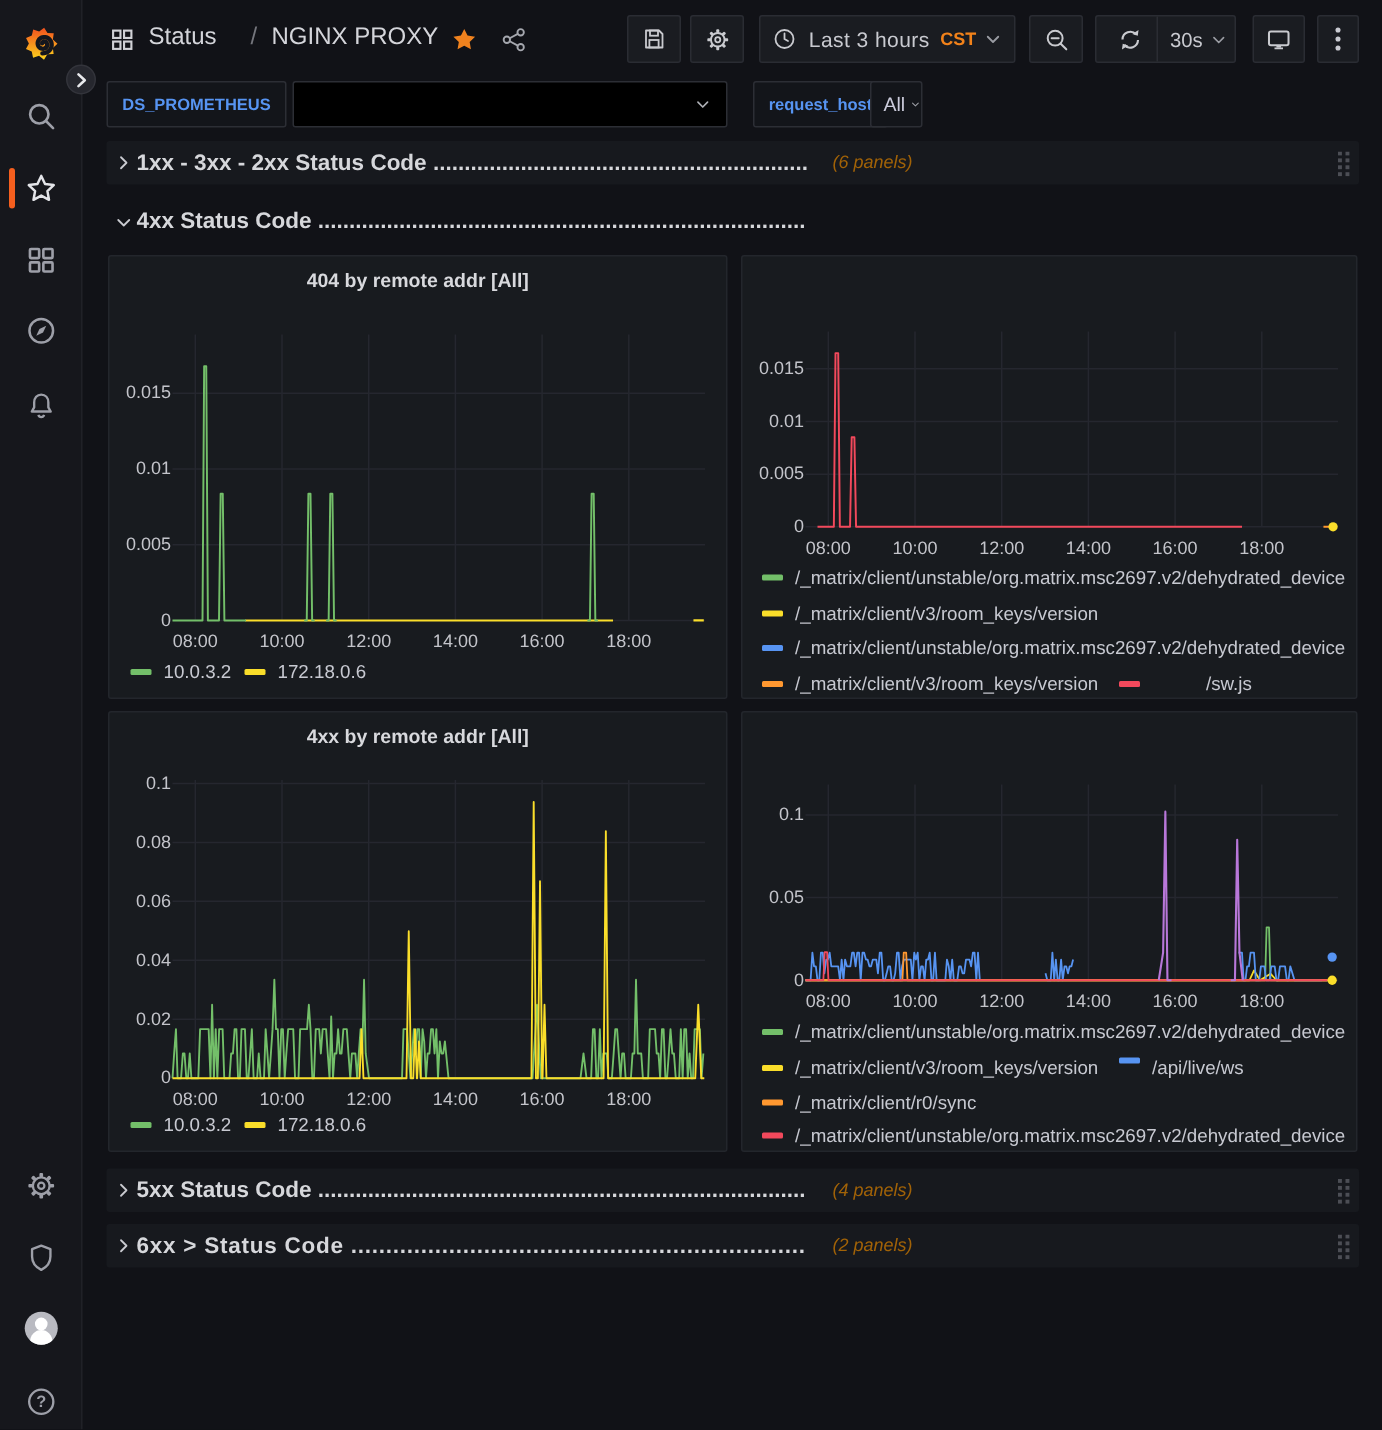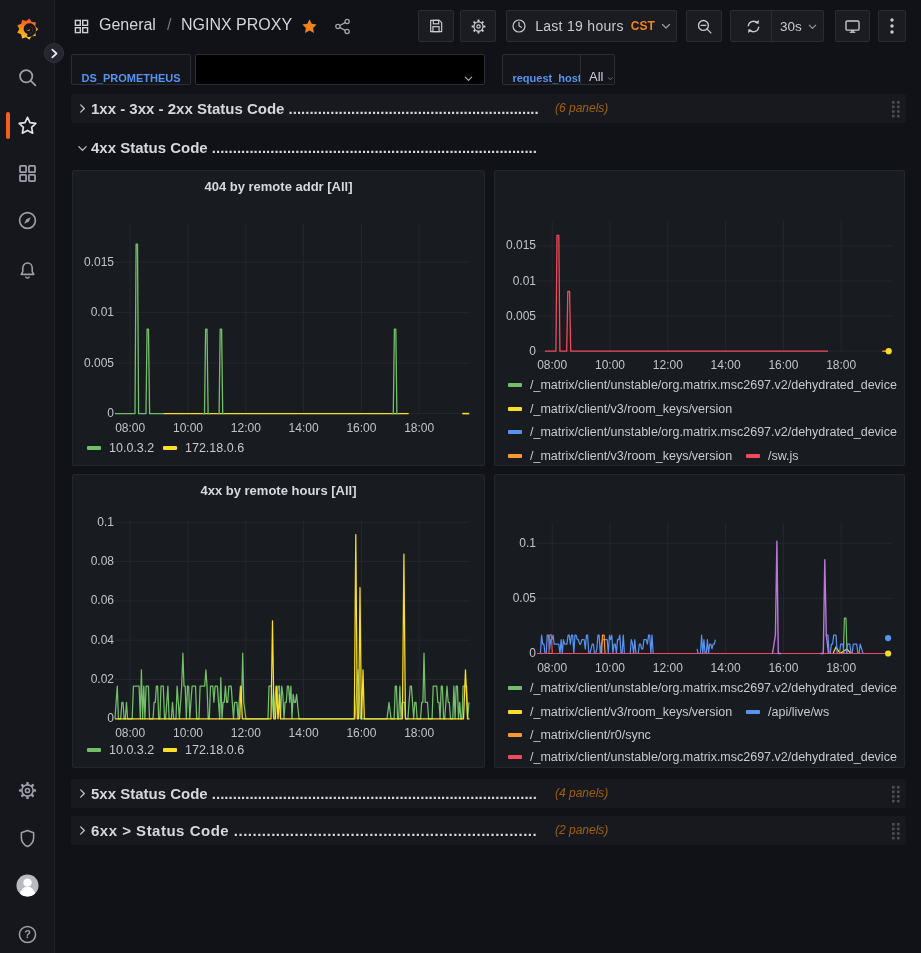--- a/index.html
+++ b/index.html
@@ -2,21 +2,21 @@
 <html><head>
 <meta charset="utf-8">
 <style>
 * { margin:0; padding:0; box-sizing:border-box; }
 html,body { width:921px; height:953px; background:#111217; font-family:"Liberation Sans", sans-serif; overflow:hidden; }
 body { position:relative; }
 .abs { position:absolute; }
 .sidebar { position:absolute; left:0; top:0; width:55px; height:953px; background:#16171c; border-right:1px solid #202127; }
 .sicon { position:absolute; left:17px; width:21px; height:21px; color:#9d9fa8; }
 .btn { position:absolute; top:10px; height:32px; background:#1a1c21; border:1px solid #2a2c33; border-radius:2px; display:flex; align-items:center; justify-content:center; color:#c9cacf; }
-.vbox { position:absolute; top:54px; height:31px; border:1px solid #2c2e35; border-radius:2px; background:#13151a; display:flex; align-items:flex-end; }
+.vbox { position:absolute; top:54px; height:31px; border:1px solid #2c2e35; border-radius:2px; background:#13151a; display:flex; align-items:center; }
 .rowhead { position:absolute; left:71px; width:835px; height:29px; }
 .rowbg { background:#17191e; border-radius:2px; }
 .rowtitle { position:absolute; left:20px; top:0; width:447px; height:29px; line-height:29px; overflow:hidden; white-space:nowrap; font-weight:bold; font-size:15px; letter-spacing:0px; color:#d6d7db; }
 .rowpanels { position:absolute; left:484px; top:0; height:29px; line-height:29px; font-style:italic; font-size:12px; color:#a16207; }
 .rowchev { position:absolute; left:6px; top:9px; width:11px; height:11px; color:#c9cad0; }
 .handle { position:absolute; right:4px; top:7px; width:10px; height:16px; }
 .panel { position:absolute; background:#181b1f; border:1px solid #23262c; border-radius:2px; }
 .ptitle { position:absolute; left:0; right:0; top:8px; text-align:center; font-weight:bold; font-size:13px; color:#d8d9dd; }
 .crumb { position:absolute; top:16px; font-size:16px; color:#d4d5da; }
 svg.ic { display:block; }
@@ -107,21 +107,21 @@
   </svg>
 
 <svg class="abs ic" style="left:73px;top:18px" width="17" height="17" viewBox="0 0 24 24">
     <g fill="none" stroke="#d0d1d6" stroke-width="2">
       <rect x="3.4" y="3.4" width="6.9" height="6.9"></rect>
       <rect x="13.7" y="3.4" width="6.9" height="6.9"></rect>
       <rect x="3.4" y="13.7" width="6.9" height="6.9"></rect>
       <rect x="13.7" y="13.7" width="6.9" height="6.9"></rect>
     </g>
   </svg>
-<div class="crumb" style="left:99px">General</div>
+<div class="crumb" style="left:99px">Status</div>
 <div class="crumb" style="left:167px;color:#75767d">/</div>
 <div class="crumb" style="left:181px">NGINX PROXY</div>
 <svg class="abs ic" style="left:301px;top:18px" width="17" height="17" viewBox="0 0 24 24">
     <path d="M12 1.8 L15.1 8.1 L22.2 9.1 L17.1 14 L18.3 21 L12 17.7 L5.7 21 L6.9 14 L1.8 9.1 L8.9 8.1 Z" fill="#f0821e"></path>
   </svg>
 <svg class="abs ic" style="left:334px;top:18px" width="17" height="17" viewBox="0 0 24 24">
     <g fill="none" stroke="#a5a7ae" stroke-width="1.8">
       <circle cx="18.5" cy="5" r="3"></circle>
       <circle cx="5.5" cy="12" r="3"></circle>
       <circle cx="18.5" cy="19" r="3"></circle>
@@ -149,21 +149,21 @@
       <rect x="10.6" y="2.2" width="2.8" height="3.4" rx="0.8" fill="currentColor" transform="rotate(225 12 12)"></rect>
       <rect x="10.6" y="2.2" width="2.8" height="3.4" rx="0.8" fill="currentColor" transform="rotate(270 12 12)"></rect>
       <rect x="10.6" y="2.2" width="2.8" height="3.4" rx="0.8" fill="currentColor" transform="rotate(315 12 12)"></rect>
     </svg>
 </div>
 <div class="btn" style="left:506px;width:171px">
 <svg class="ic" width="16" height="16" viewBox="0 0 24 24" style="margin-right:8px">
       <circle cx="12" cy="12" r="9" fill="none" stroke="currentColor" stroke-width="1.8"></circle>
       <path d="M12 6.5 V12 L15.5 14" fill="none" stroke="currentColor" stroke-width="1.8" stroke-linecap="round"></path>
     </svg>
-<span style="font-size:14px;letter-spacing:0.3px;color:#c9cad0">Last 19 hours</span>
+<span style="font-size:14px;letter-spacing:0.3px;color:#c9cad0">Last 3 hours</span>
 <span style="font-size:12px;font-weight:bold;color:#f2821a;margin-left:7px">CST</span>
 <svg class="ic" width="12" height="12" viewBox="0 0 24 24" style="margin-left:5px">
       <path d="M5 9 L12 16 L19 9" fill="none" stroke="#9a9ca3" stroke-width="2.4" stroke-linecap="round" stroke-linejoin="round"></path>
     </svg>
 </div>
 <div class="btn" style="left:686px;width:36px">
 <svg class="ic" width="17" height="17" viewBox="0 0 24 24">
       <circle cx="10.5" cy="10.5" r="7" fill="none" stroke="currentColor" stroke-width="1.9"></circle>
       <line x1="15.7" y1="15.7" x2="21" y2="21" stroke="currentColor" stroke-width="1.9" stroke-linecap="round"></line>
       <line x1="7.2" y1="10.5" x2="13.8" y2="10.5" stroke="currentColor" stroke-width="1.9" stroke-linecap="round"></line>
@@ -351,28 +351,28 @@
       <span style="font-size:12.5px;color:#c7c9d1">/_matrix/client/v3/room_keys/version</span>
     </div>
     <div style="position:absolute;left:13px;top:254px;display:flex;align-items:center;white-space:nowrap;max-width:394px;overflow:hidden;">
       <span style="flex:none;width:14px;height:4px;border-radius:1px;background:#5794f2;margin-right:8px"></span>
       <span style="font-size:12.5px;color:#c7c9d1">/_matrix/client/unstable/org.matrix.msc2697.v2/dehydrated_device</span>
     </div>
     <div style="position:absolute;left:13px;top:277.5px;display:flex;align-items:center;white-space:nowrap;max-width:230px;overflow:hidden;">
       <span style="flex:none;width:14px;height:4px;border-radius:1px;background:#ff9830;margin-right:8px"></span>
       <span style="font-size:12.5px;color:#c7c9d1">/_matrix/client/v3/room_keys/version</span>
     </div>
-    <div style="position:absolute;left:251px;top:277.5px;display:flex;align-items:center;white-space:nowrap;">
+    <div style="position:absolute;left:251px;top:277.5px;display:flex;align-items:center;white-space:nowrap;gap:36px;">
       <span style="flex:none;width:14px;height:4px;border-radius:1px;background:#f2495c;margin-right:8px"></span>
       <span style="font-size:12.5px;color:#c7c9d1">/sw.js</span>
     </div>
 </div>
 
 <div class="panel" style="left:72px;top:474px;width:413px;height:294px">
-  <div class="ptitle">4xx by remote hours [All]</div>
+  <div class="ptitle">4xx by remote addr [All]</div>
   <svg width="414" height="294" style="position:absolute;left:0;top:0">
       <line x1="42" y1="243.8" x2="397" y2="243.8" stroke="#25272f" stroke-width="1"></line>
       <line x1="42" y1="204.5" x2="397" y2="204.5" stroke="#25272f" stroke-width="1"></line>
       <line x1="42" y1="165.2" x2="397" y2="165.2" stroke="#25272f" stroke-width="1"></line>
       <line x1="42" y1="125.9" x2="397" y2="125.9" stroke="#25272f" stroke-width="1"></line>
       <line x1="42" y1="86.6" x2="397" y2="86.6" stroke="#25272f" stroke-width="1"></line>
       <line x1="42" y1="47.3" x2="397" y2="47.3" stroke="#25272f" stroke-width="1"></line>
       <line x1="57.2" y1="45" x2="57.2" y2="243.8" stroke="#25272f" stroke-width="1"></line>
       <line x1="115.0" y1="45" x2="115.0" y2="243.8" stroke="#25272f" stroke-width="1"></line>
       <line x1="172.8" y1="45" x2="172.8" y2="243.8" stroke="#25272f" stroke-width="1"></line>
@@ -437,21 +437,21 @@
       <circle cx="393.1" cy="178.5" r="3.1" fill="#fade2a"></circle>
     </svg>
   <div style="position:absolute;left:13px;top:205.5px;display:flex;align-items:center;white-space:nowrap;max-width:394px;overflow:hidden;">
       <span style="flex:none;width:14px;height:4px;border-radius:1px;background:#73bf69;margin-right:8px"></span>
       <span style="font-size:12.5px;color:#c7c9d1">/_matrix/client/unstable/org.matrix.msc2697.v2/dehydrated_device</span>
     </div>
     <div style="position:absolute;left:13px;top:229.5px;display:flex;align-items:center;white-space:nowrap;max-width:230px;overflow:hidden;">
       <span style="flex:none;width:14px;height:4px;border-radius:1px;background:#fade2a;margin-right:8px"></span>
       <span style="font-size:12.5px;color:#c7c9d1">/_matrix/client/v3/room_keys/version</span>
     </div>
-    <div style="position:absolute;left:251px;top:229.5px;display:flex;align-items:center;white-space:nowrap;">
+    <div style="position:absolute;left:251px;top:229.5px;display:flex;align-items:flex-start;white-space:nowrap;">
       <span style="flex:none;width:14px;height:4px;border-radius:1px;background:#5794f2;margin-right:8px"></span>
       <span style="font-size:12.5px;color:#c7c9d1">/api/live/ws</span>
     </div>
     <div style="position:absolute;left:13px;top:252.5px;display:flex;align-items:center;white-space:nowrap;">
       <span style="flex:none;width:14px;height:4px;border-radius:1px;background:#ff9830;margin-right:8px"></span>
       <span style="font-size:12.5px;color:#c7c9d1">/_matrix/client/r0/sync</span>
     </div>
     <div style="position:absolute;left:13px;top:274.5px;display:flex;align-items:center;white-space:nowrap;max-width:394px;overflow:hidden;">
       <span style="flex:none;width:14px;height:4px;border-radius:1px;background:#f2495c;margin-right:8px"></span>
       <span style="font-size:12.5px;color:#c7c9d1">/_matrix/client/unstable/org.matrix.msc2697.v2/dehydrated_device</span>

